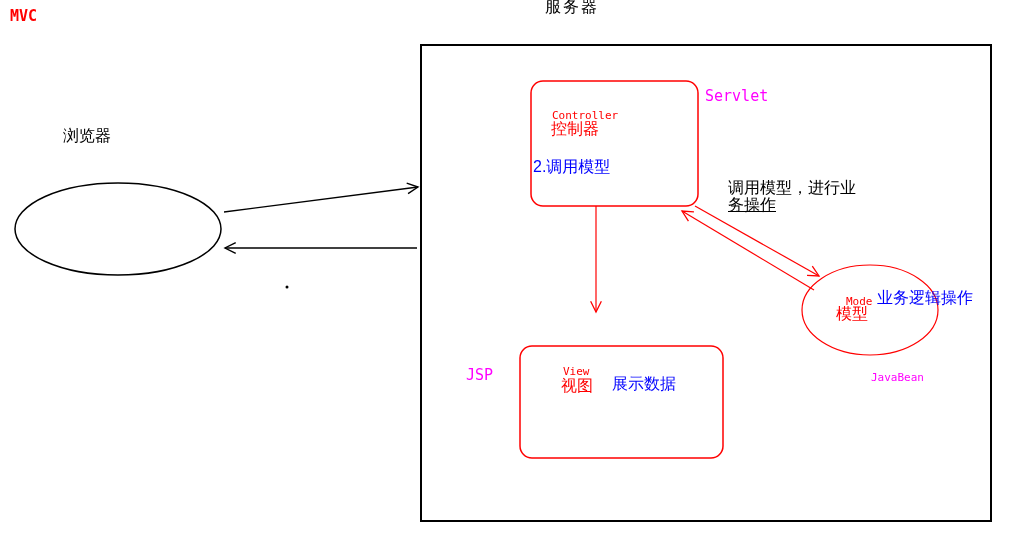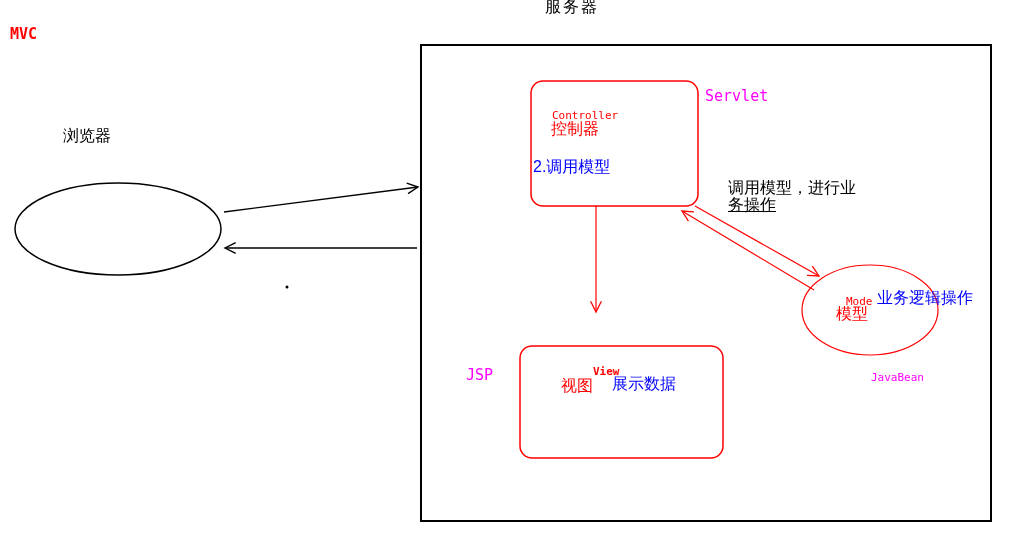--- a/index.html
+++ b/index.html
@@ -57,21 +57,21 @@
 
     <line x1="596" y1="206" x2="596" y2="312" class="stroke-red" stroke-width="1.2" marker-end="url(#arrow-red)"></line>
 
     <line x1="695" y1="206" x2="819" y2="276" class="stroke-red" stroke-width="1.2" marker-end="url(#arrow-red)"></line>
 
     <line x1="814" y1="290" x2="682" y2="211" class="stroke-red" stroke-width="1.2" marker-end="url(#arrow-red)"></line>
 
     <circle cx="287" cy="287" r="1.5" fill="#000000"></circle>
   </svg>
 
-  <div class="t mono red fs15" style="left:10px;top:9px;font-weight:bold;margin-top:18px;">MVC</div>
+  <div class="t mono red fs15" style="left:10px;top:9px;font-weight:bold;">MVC</div>
 
   <div class="t black fs16" style="left:545px;top:-1px;letter-spacing:2px;">服务器</div>
 
   <div class="t black fs16" style="left:63px;top:128px;">浏览器</div>
 
   <div class="t mono red fs14" style="left:552px;top:110px;">Controller</div>
   <div class="t red fs16" style="left:551px;top:121px;">控制器</div>
   <div class="t blue fs16" style="left:533px;top:159px;">2.调用模型</div>
 
   <div class="t mono magenta fs15" style="left:705px;top:89px;">Servlet</div>
@@ -80,17 +80,17 @@
   <div class="t black fs16" style="left:728px;top:197px;text-decoration:underline;">务操作</div>
 
   <div class="t mono red fs14" style="left:838px;top:296px;margin-left:8px;">Mode</div>
   <div class="t red fs16" style="left:836px;top:306px;">模型</div>
   <div class="t blue fs16" style="left:877px;top:290px;">业务逻辑操作</div>
 
   <div class="t mono magenta fs14" style="left:871px;top:372px;">JavaBean</div>
 
   <div class="t mono magenta fs15" style="left:466px;top:368px;">JSP</div>
 
-  <div class="t mono red fs14" style="left:593px;top:366px;font-weight:bold;">View</div>
+  <div class="t mono red fs14" style="left:563px;top:366px;">View</div>
   <div class="t red fs16" style="left:561px;top:378px;">视图</div>
   <div class="t blue fs16" style="left:612px;top:376px;">展示数据</div>
 
 </div>
 
 </body></html>

